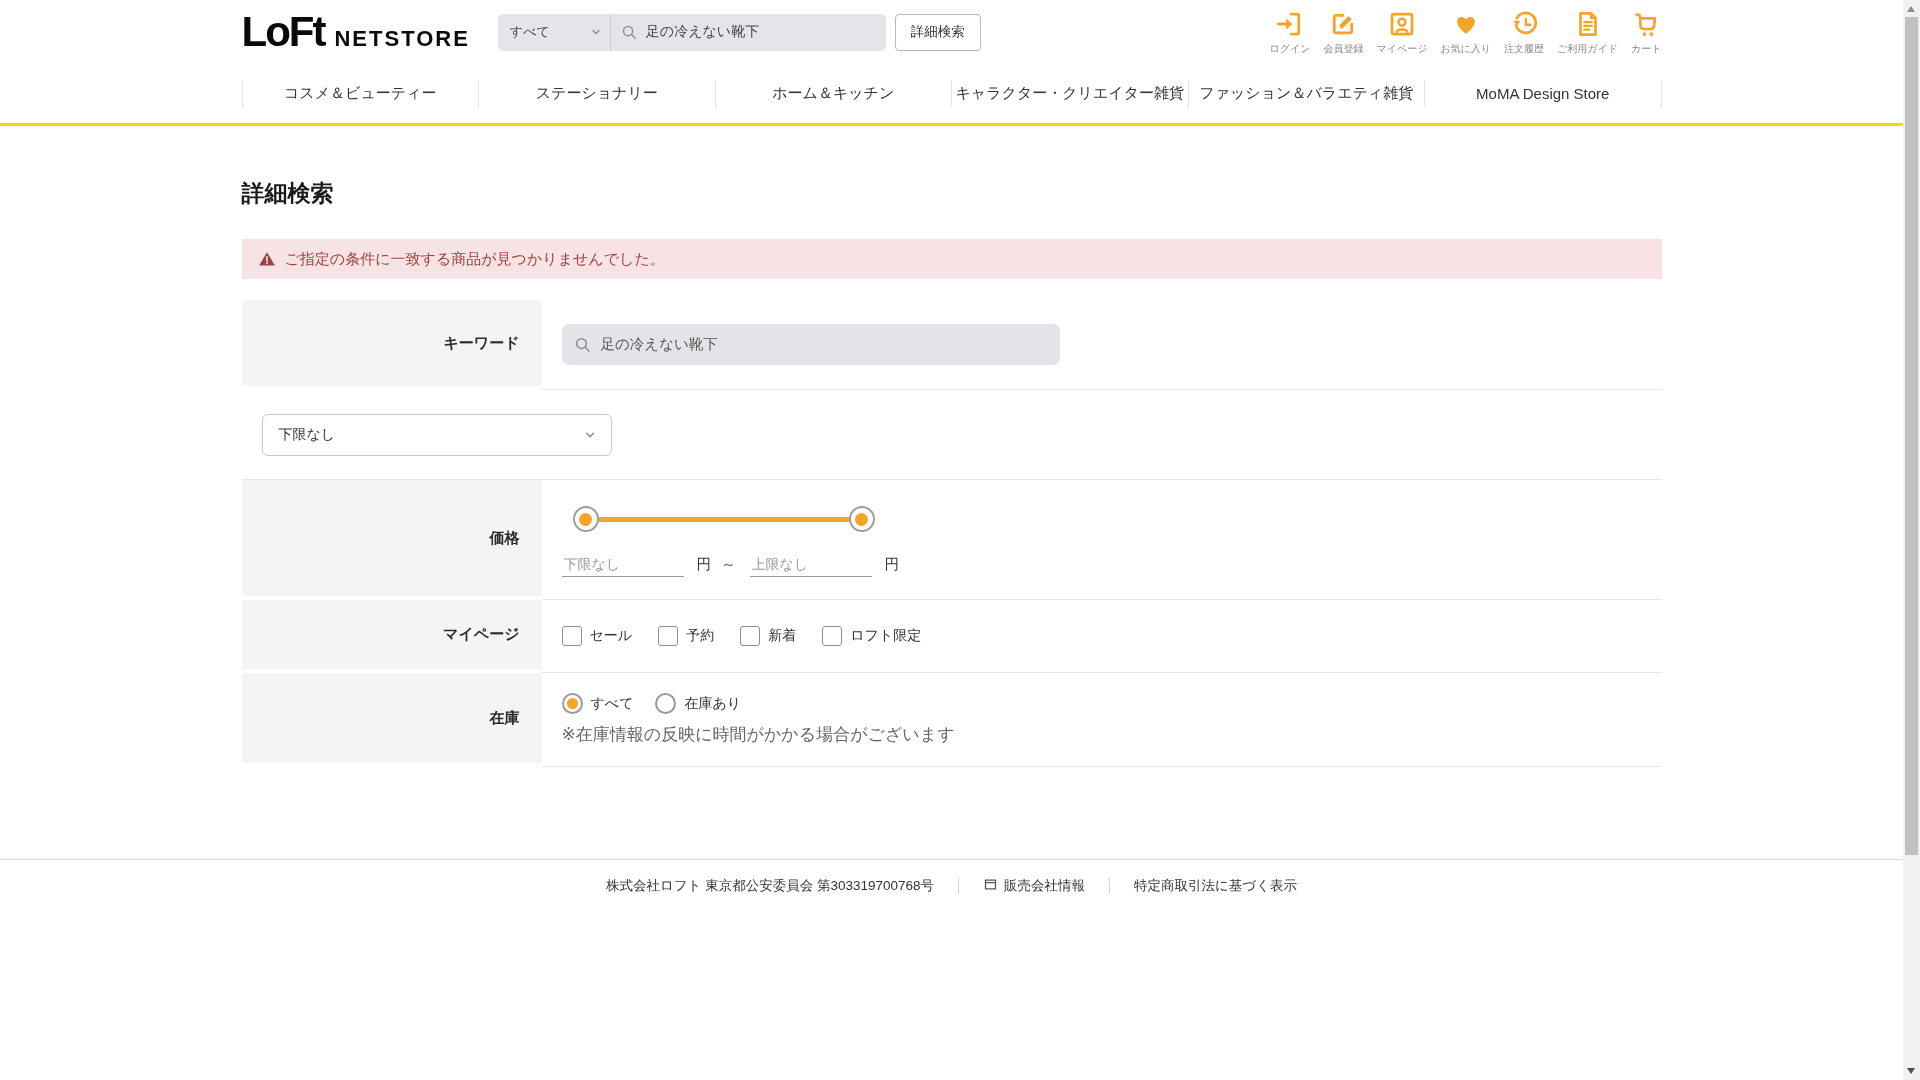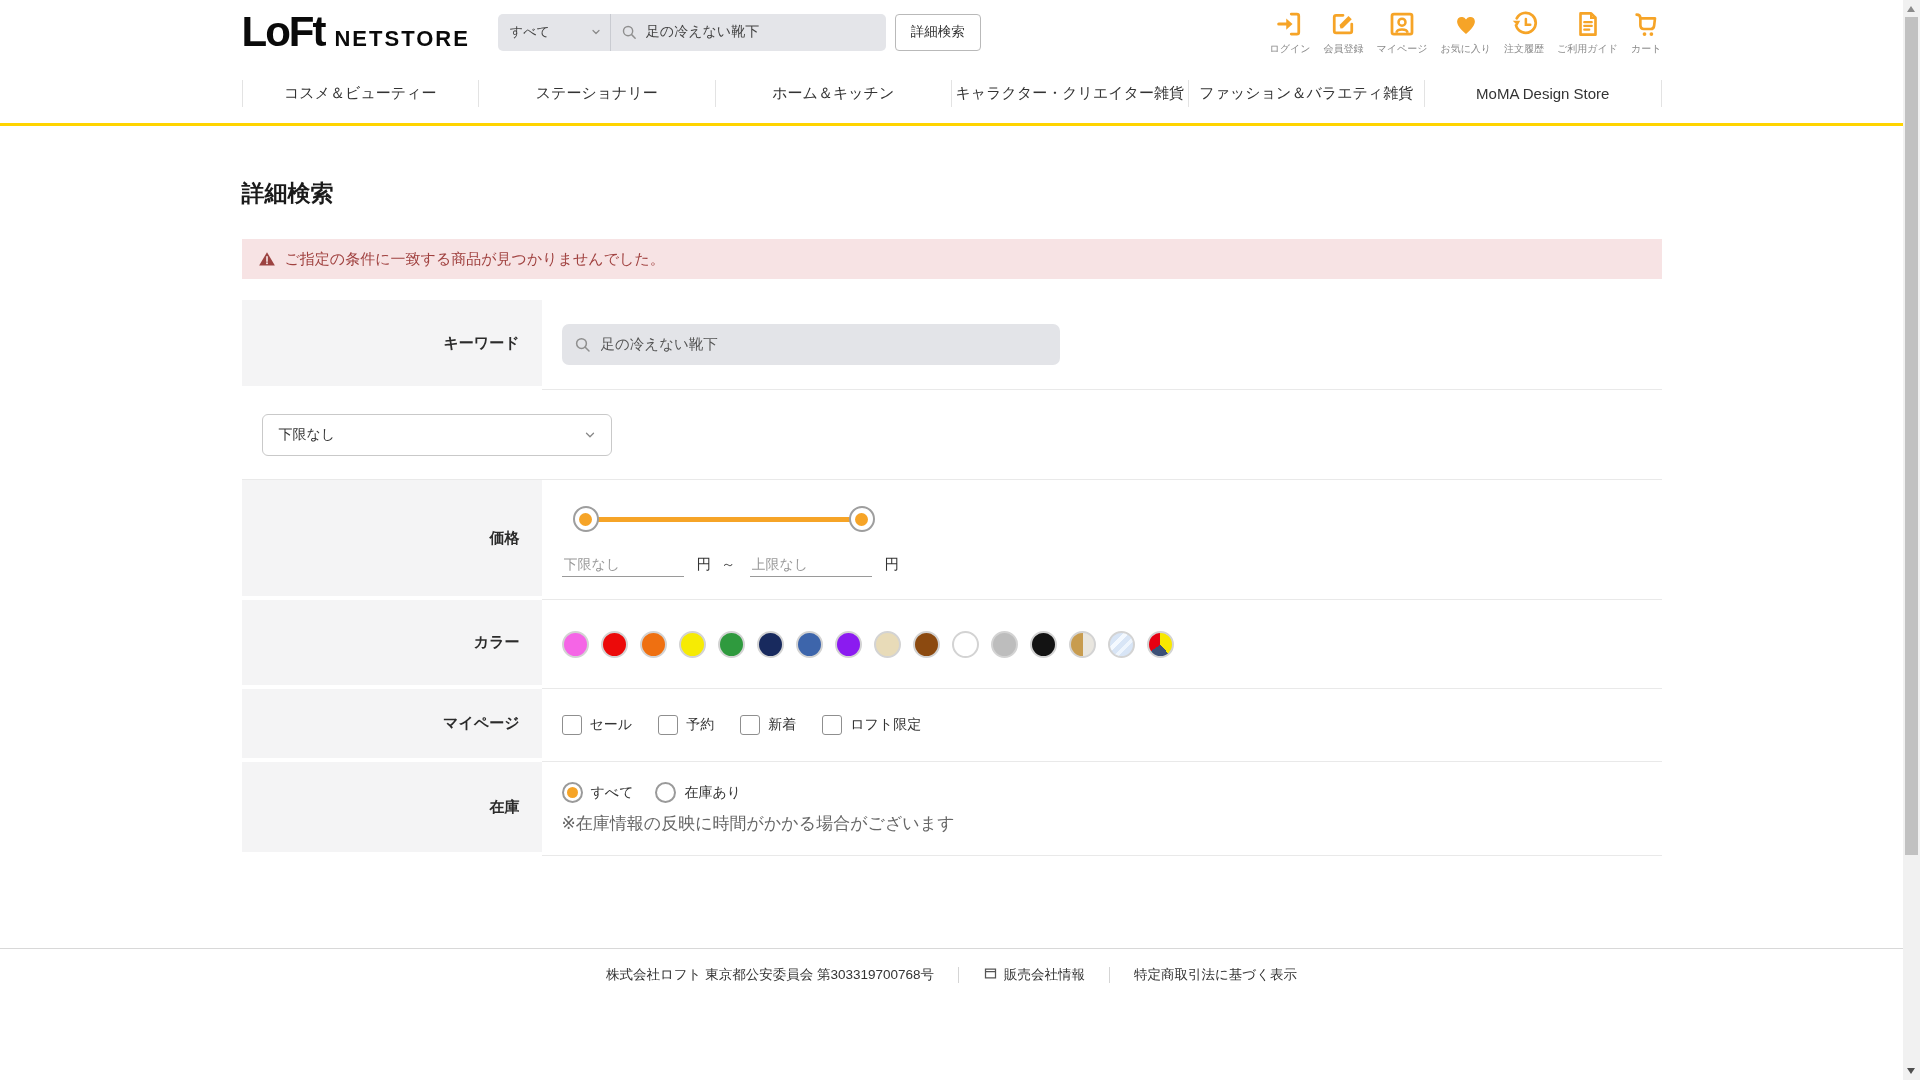--- a/index.html
+++ b/index.html
@@ -282,43 +282,20 @@
               <input class="price-input" type="text" placeholder="下限なし" style="">
               <span class="unit">円</span>
               <span class="tilde">～</span>
               <input class="price-input" type="text" placeholder="上限なし" style="">
               <span class="unit">円</span>
             </div>
           </div>
         </div>
       </div>
 
-      <div class="row r-color">
-        <div class="row-label">カラー</div>
-        <div class="row-content">
-          <div class="swatches">
-            <div class="swatch" style="background: rgb(245, 101, 230);"></div>
-            <div class="swatch" style="background: rgb(236, 10, 10);"></div>
-            <div class="swatch" style="background: rgb(239, 112, 17);"></div>
-            <div class="swatch" style="background: rgb(246, 235, 4);"></div>
-            <div class="swatch" style="background: rgb(47, 154, 62);"></div>
-            <div class="swatch" style="background: rgb(24, 42, 94);"></div>
-            <div class="swatch" style="background: rgb(61, 101, 171);"></div>
-            <div class="swatch" style="background: rgb(139, 27, 240);"></div>
-            <div class="swatch" style="background: rgb(232, 219, 184);"></div>
-            <div class="swatch" style="background: rgb(140, 74, 16);"></div>
-            <div class="swatch" style="background: rgb(255, 255, 255);"></div>
-            <div class="swatch" style="background: rgb(189, 189, 189);"></div>
-            <div class="swatch" style="background: rgb(19, 19, 19);"></div>
-            <div class="swatch" style="background: linear-gradient(90deg, rgb(200, 156, 79) 0px, rgb(200, 156, 79) 50%, rgb(233, 230, 223) 50%);"></div>
-            <div class="swatch" style="background: linear-gradient(135deg, rgb(216, 229, 246) 0px, rgb(216, 229, 246) 30%, rgb(244, 249, 255) 30%, rgb(244, 249, 255) 42%, rgb(216, 229, 246) 42%, rgb(216, 229, 246) 58%, rgb(238, 245, 253) 58%, rgb(238, 245, 253) 68%, rgb(216, 229, 246) 68%);"></div>
-            <div class="swatch" style="background: conic-gradient(rgb(248, 232, 0) 0deg, rgb(248, 232, 0) 140deg, rgb(60, 80, 118) 140deg, rgb(60, 80, 118) 235deg, rgb(230, 0, 18) 235deg, rgb(230, 0, 18) 360deg);"></div>
-          </div>
-        </div>
-      </div>
 
       <div class="row r-status">
         <div class="row-label">マイページ</div>
         <div class="row-content">
           <div class="opts">
             <label class="opt">
               <span class="checkbox"></span>
               <span>セール</span>
             </label>
             <label class="opt">

